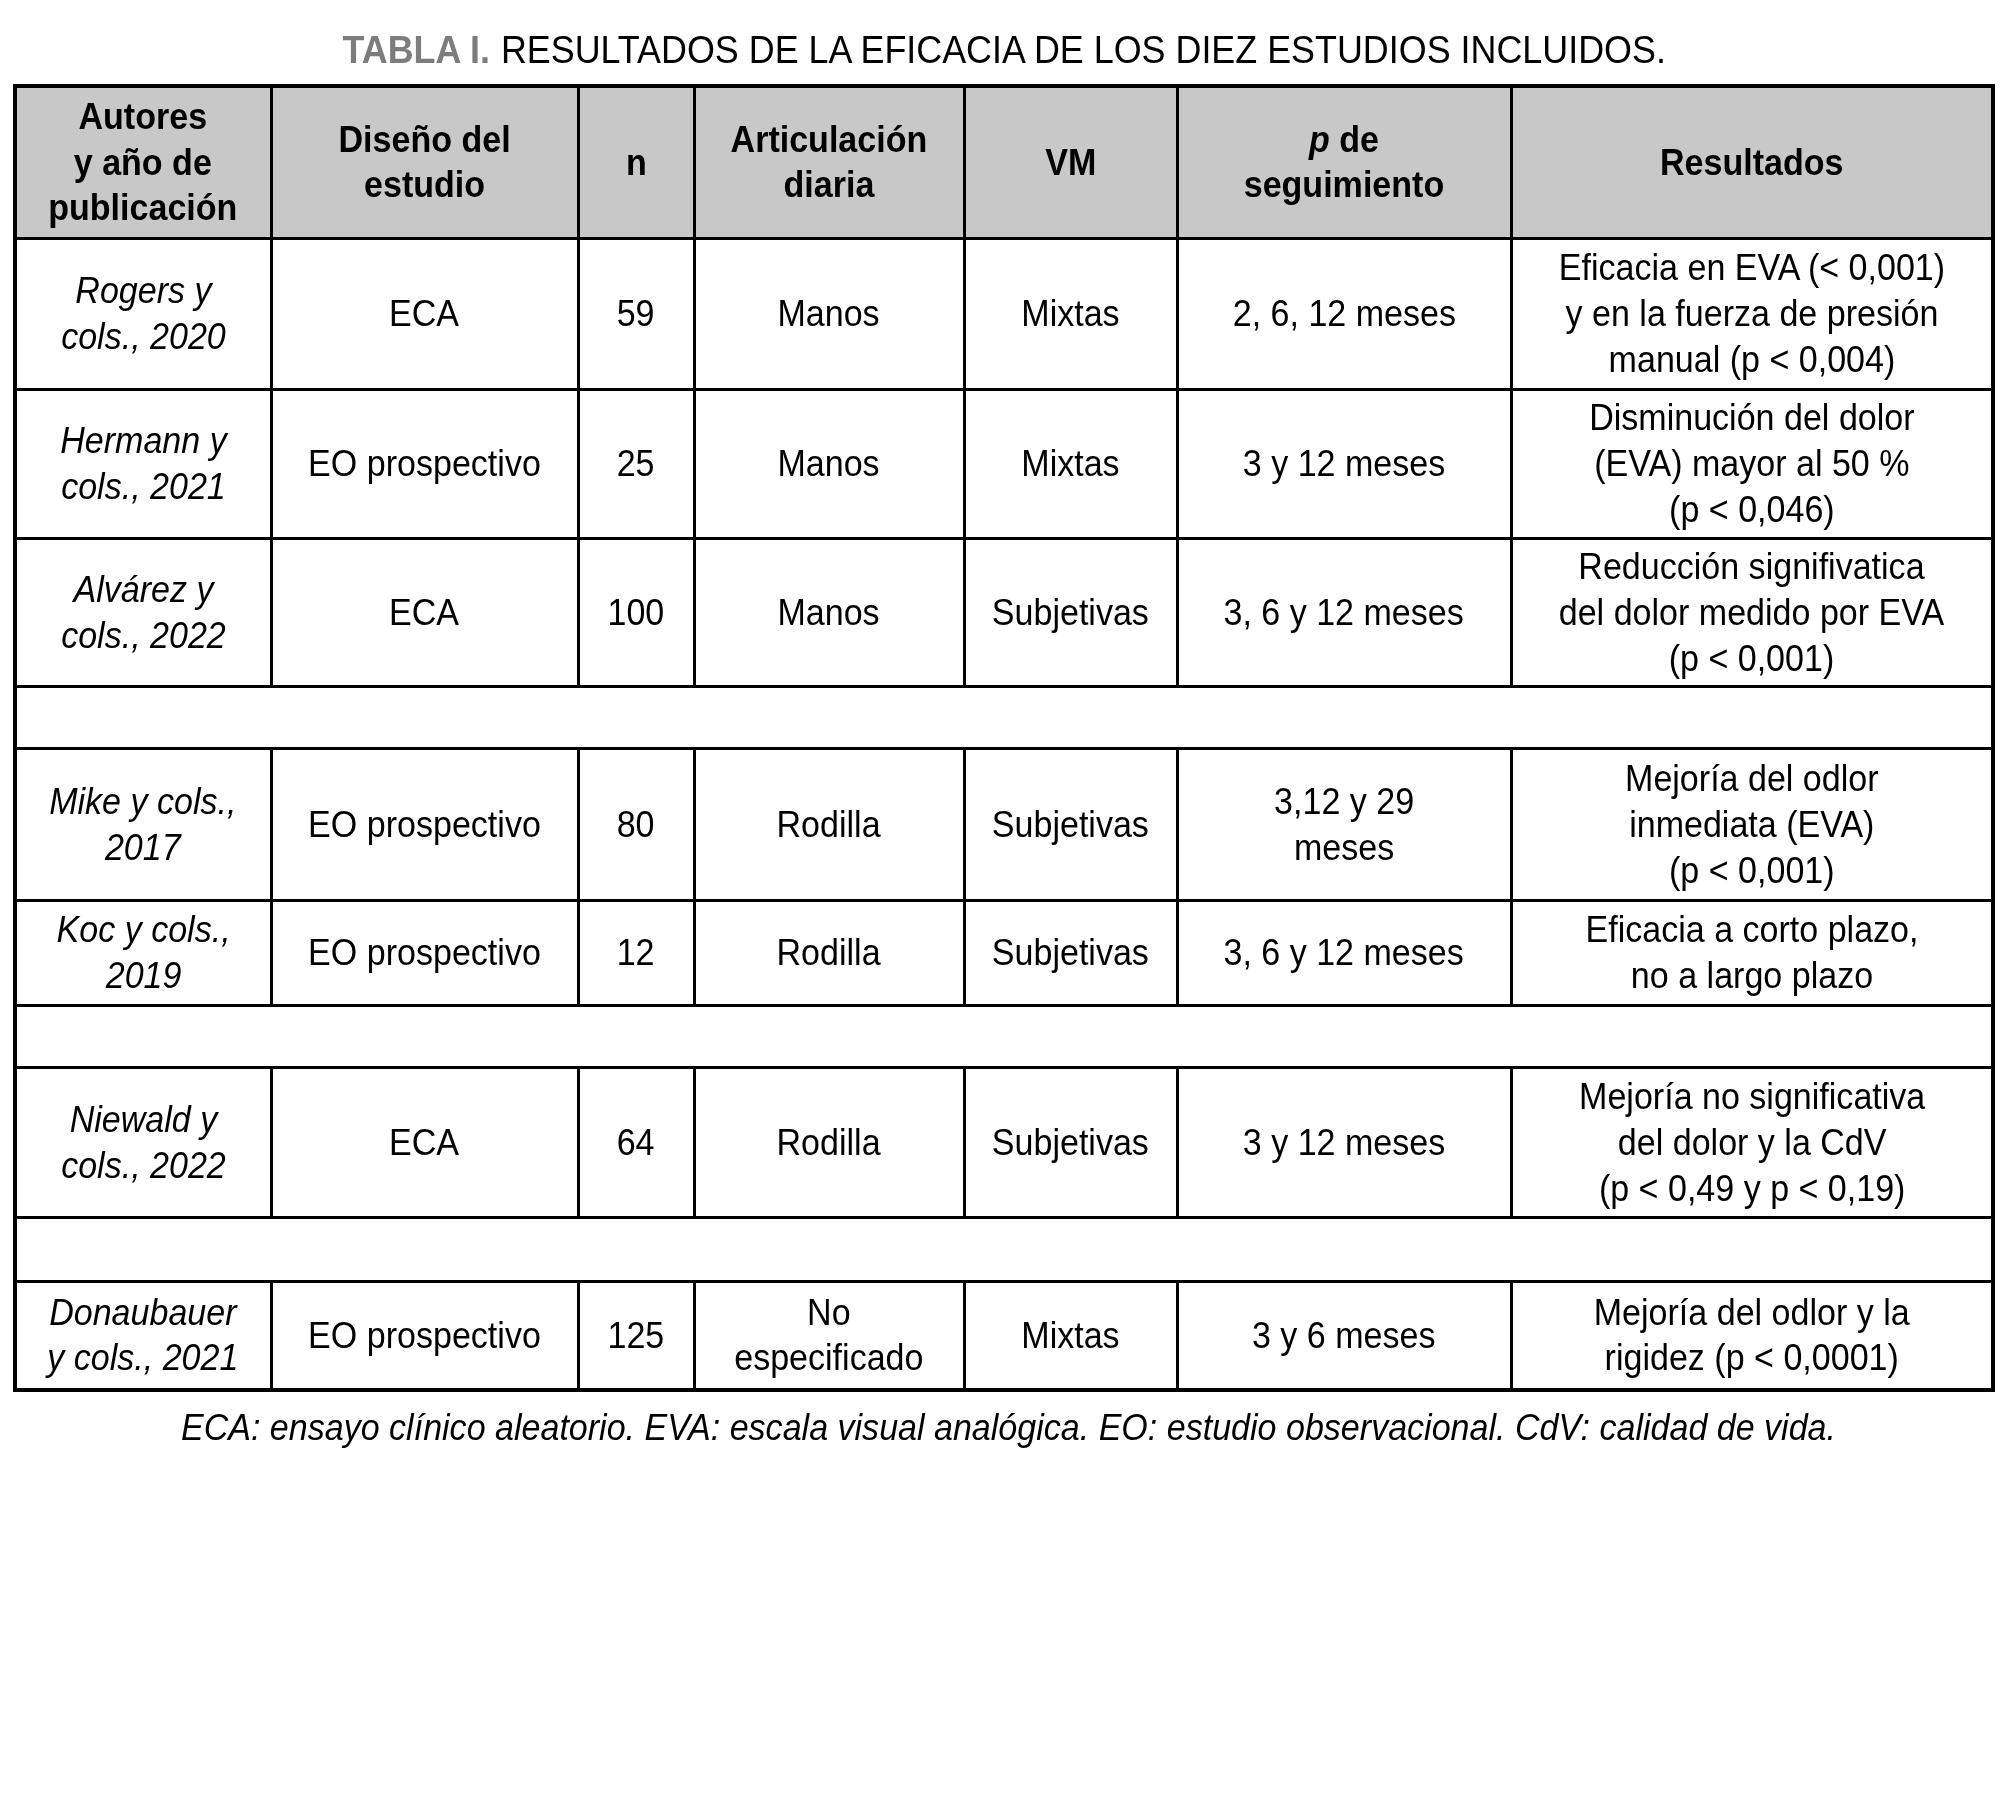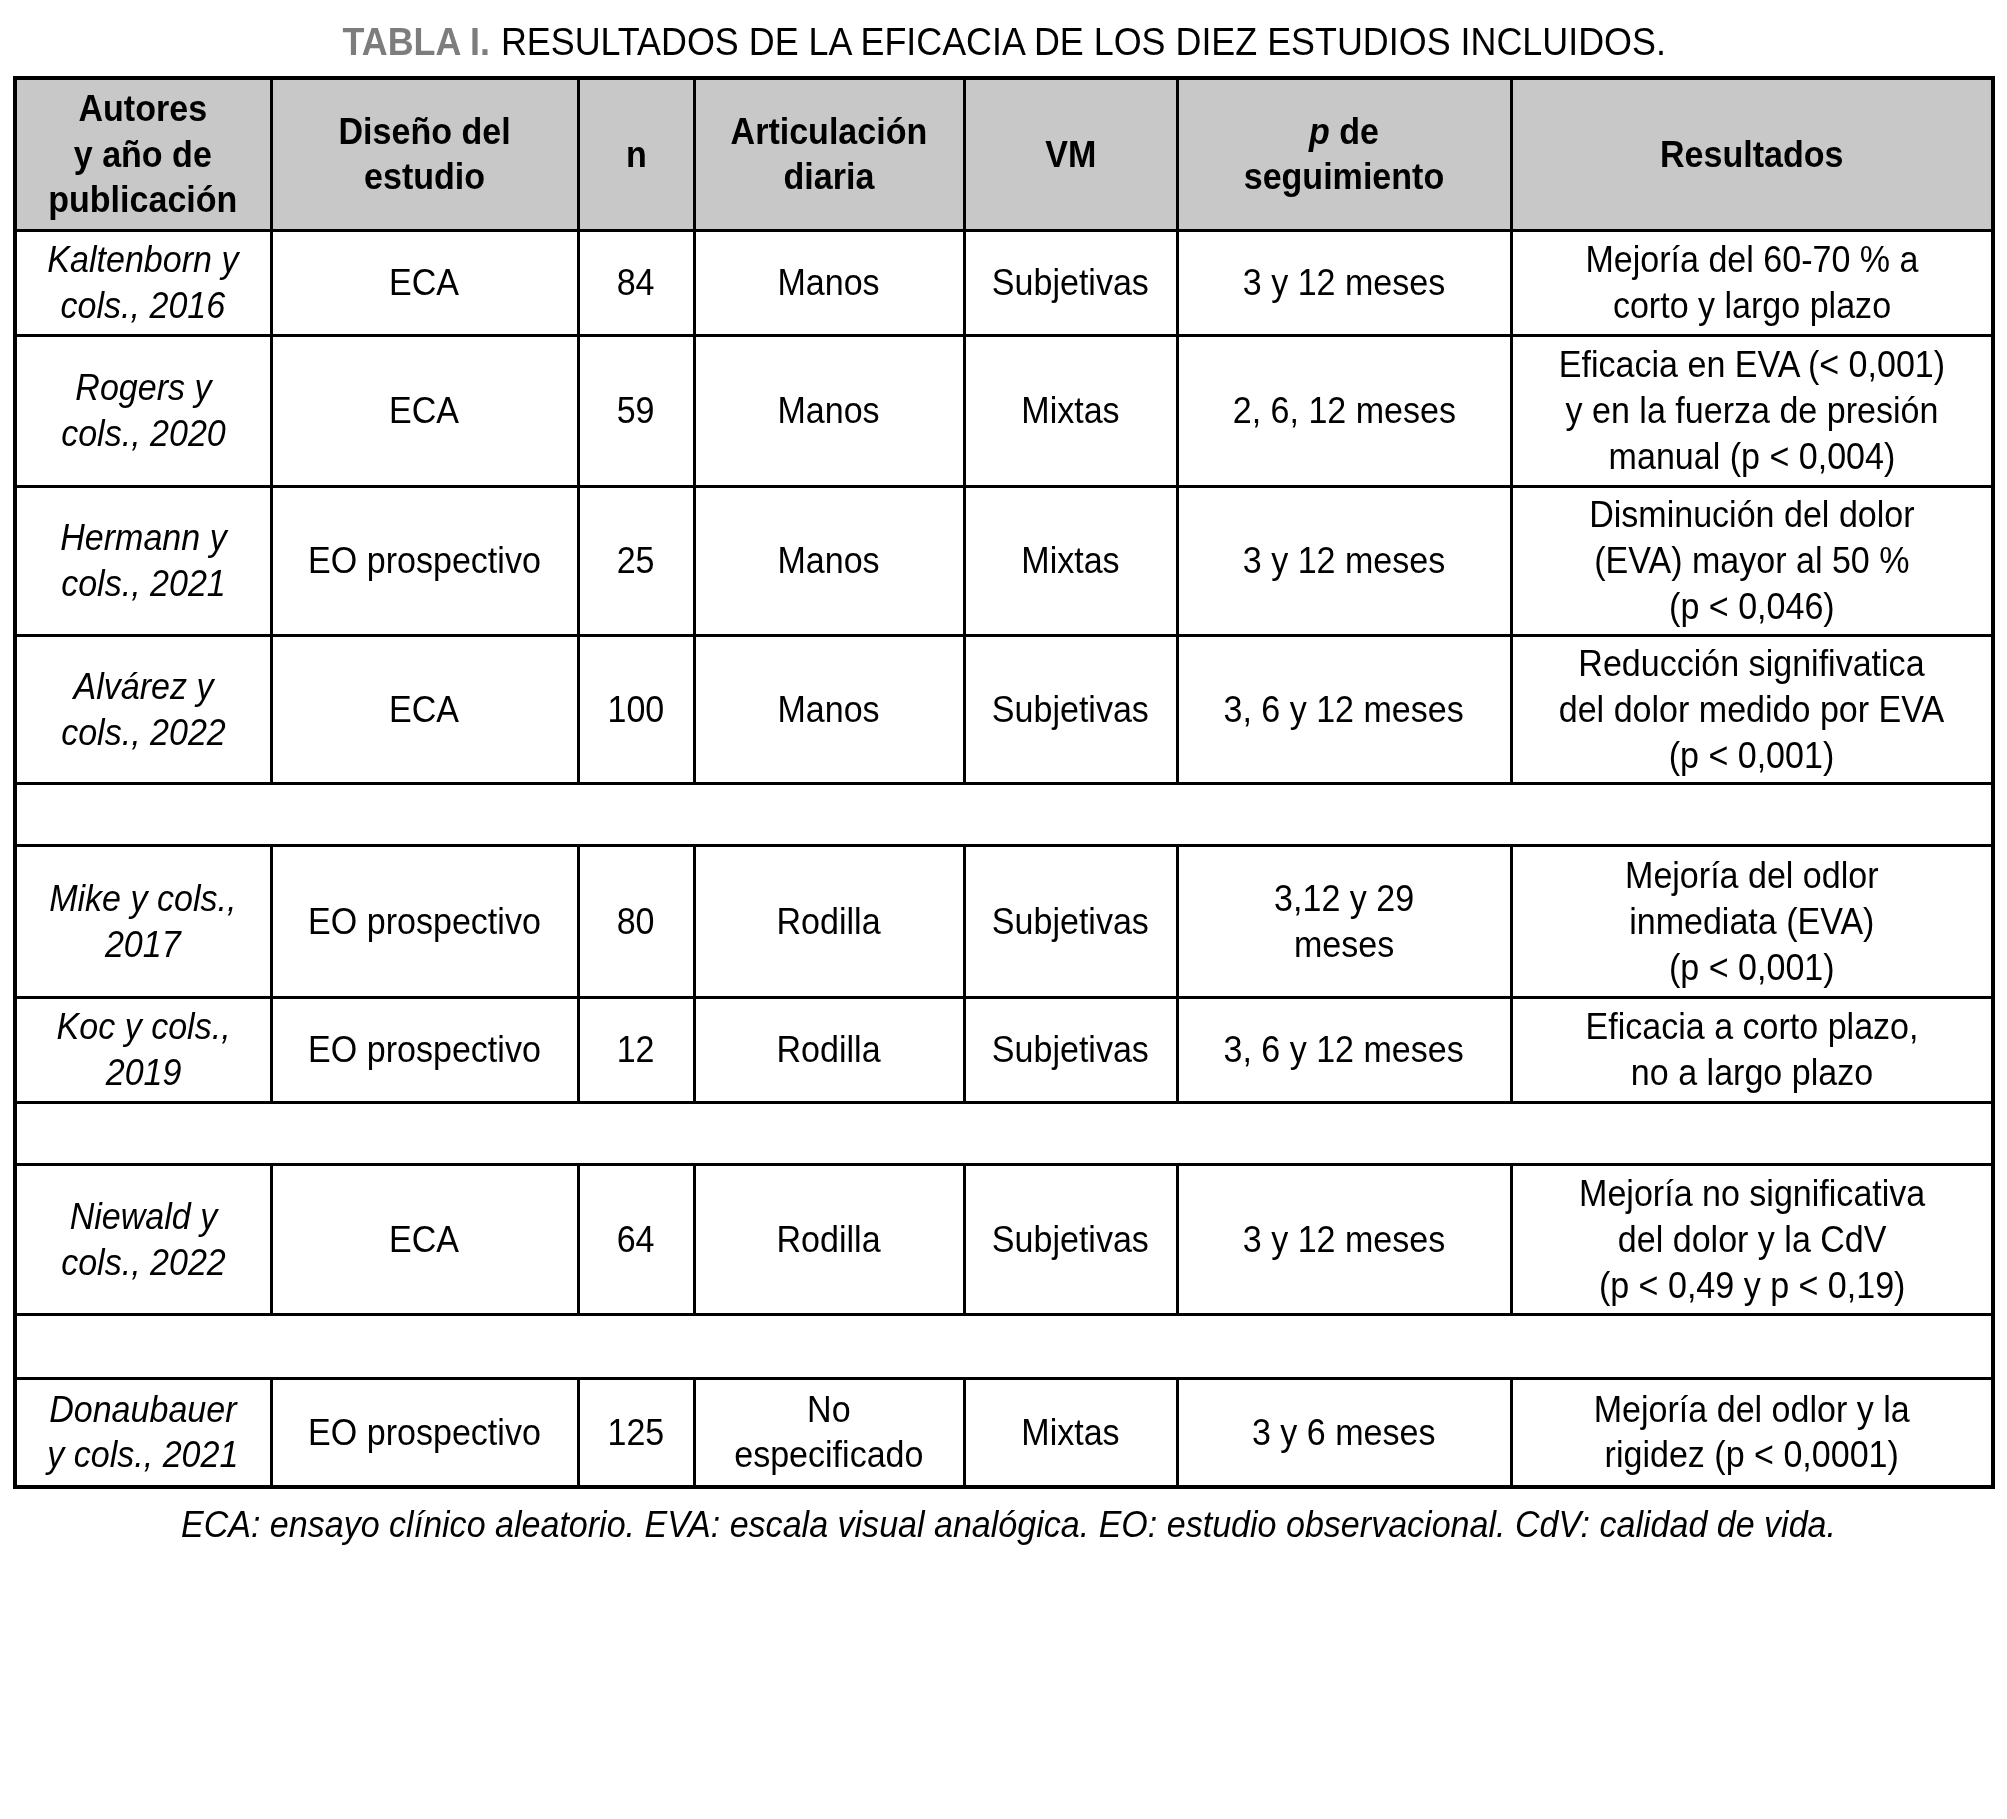--- a/index.html
+++ b/index.html
@@ -2,21 +2,21 @@
 <html style="--header_bg: #c8c8c8; --title_prefix: #7d7d7d; --border: #000000;"><head>
 <meta charset="utf-8">
 <style>
   html,body { margin:0; padding:0; background:#ffffff; }
   body {
     width:2008px; height:1819px;
     font-family:"Liberation Sans", sans-serif;
     color:#000;
     overflow:hidden;
   }
-  .page { width:2008px; height:1819px; box-sizing:border-box; padding-top:16px; }
+  .page { width:2008px; height:1819px; box-sizing:border-box; padding-top:24px; }
 
   
   .title { text-align:center; margin:3.9px 0 11.8px 0; white-space:nowrap; }
   .title-inner { display:inline-block; transform:scaleX(0.92); font-size:39px; }
   .title-prefix { color:var(--title_prefix, #7d7d7d); font-weight:bold; margin-right:11.8px; }
   .title-main { color:#000; font-weight:normal; }
 
   
   table.results {
     border-collapse:collapse;
@@ -83,31 +83,20 @@
         <th><div class="txt">n</div></th>
         <th><div class="txt">Articulación
 diaria</div></th>
         <th><div class="txt">VM</div></th>
         <th><div class="txt pfl">p de
 seguimiento</div></th>
         <th><div class="txt">Resultados</div></th>
       </tr>
     </thead>
     <tbody>
-      <tr style="height:105px">
-        <td class="author"><div class="txt">Kaltenborn y
-cols., 2016</div></td>
-        <td><div class="txt">ECA</div></td>
-        <td><div class="txt">84</div></td>
-        <td><div class="txt">Manos</div></td>
-        <td><div class="txt">Subjetivas</div></td>
-        <td><div class="txt">3 y 12 meses</div></td>
-        <td><div class="txt">Mejoría del 60-70 % a
-corto y largo plazo</div></td>
-      </tr>
       <tr style="height:151px">
         <td class="author"><div class="txt">Rogers y
 cols., 2020</div></td>
         <td><div class="txt">ECA</div></td>
         <td><div class="txt">59</div></td>
         <td><div class="txt">Manos</div></td>
         <td><div class="txt">Mixtas</div></td>
         <td><div class="txt">2, 6, 12 meses</div></td>
         <td><div class="txt">Eficacia en EVA (&lt; 0,001)
 y en la fuerza de presión

